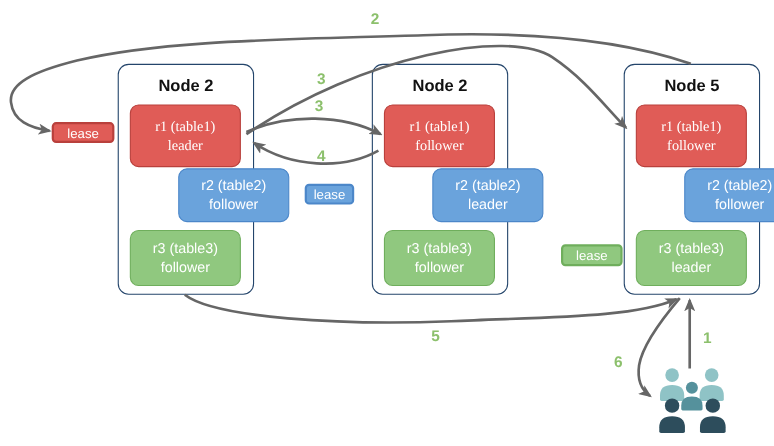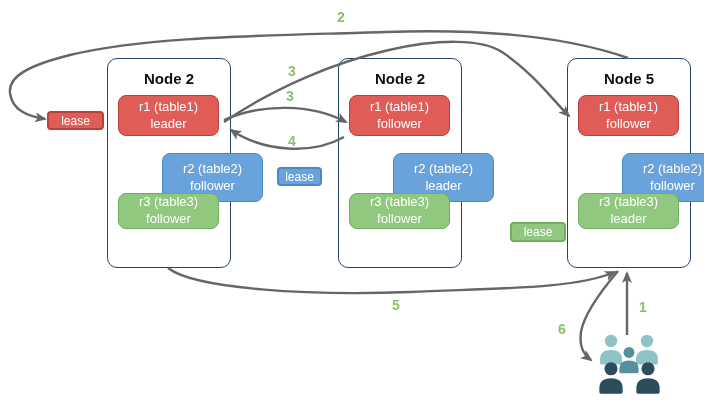--- a/index.html
+++ b/index.html
@@ -18,23 +18,23 @@
   }
   .replica {
     position:absolute; left:10px; width:101px; box-sizing:border-box;
     border-radius:8px; border:1.5px solid; color:#ffffff; font-size:13px;
     text-align:center; display:flex; flex-direction:column; justify-content:center;
     line-height:1.28;
   }
   .replica.red   { background:#e05c57; border-color:#b9403c; }
   .replica.blue  { background:#6aa3dc; border-color:#4c87c9; }
   .replica.green { background:#90c87f; border-color:#6fae5c; }
-  .r1 { top:36px;  height:41px; }
+  .r1 { top:36px;  height:57px;font-family:Liberation Serif, serif; }
   .r2 { top:94px;  height:49px;margin-left:44px; }
-  .r3 { top:134px; height:36px; }
+  .r3 { top:150px; height:51px; }
   .rep-line { display:block; }
   .lease {
     position:absolute; box-sizing:border-box; color:#ffffff; font-size:12px;
     display:flex; align-items:center; justify-content:center;
     border-radius:4px; border:2px solid; line-height:1;
   }
   .lease.red   { left:47px;  top:111px; width:57px; height:19px; background:#e05c57; border-color:#b9403c; }
   .lease.blue  { left:277px; top:167px; width:45px; height:19px; background:#6aa3dc; border-color:#4c87c9; }
   .lease.green { left:510px; top:222px; width:56px; height:20px; background:#90c87f; border-color:#6fae5c; }
   svg.overlay { position:absolute; left:0; top:0; width:704px; height:405px; pointer-events:none; }

